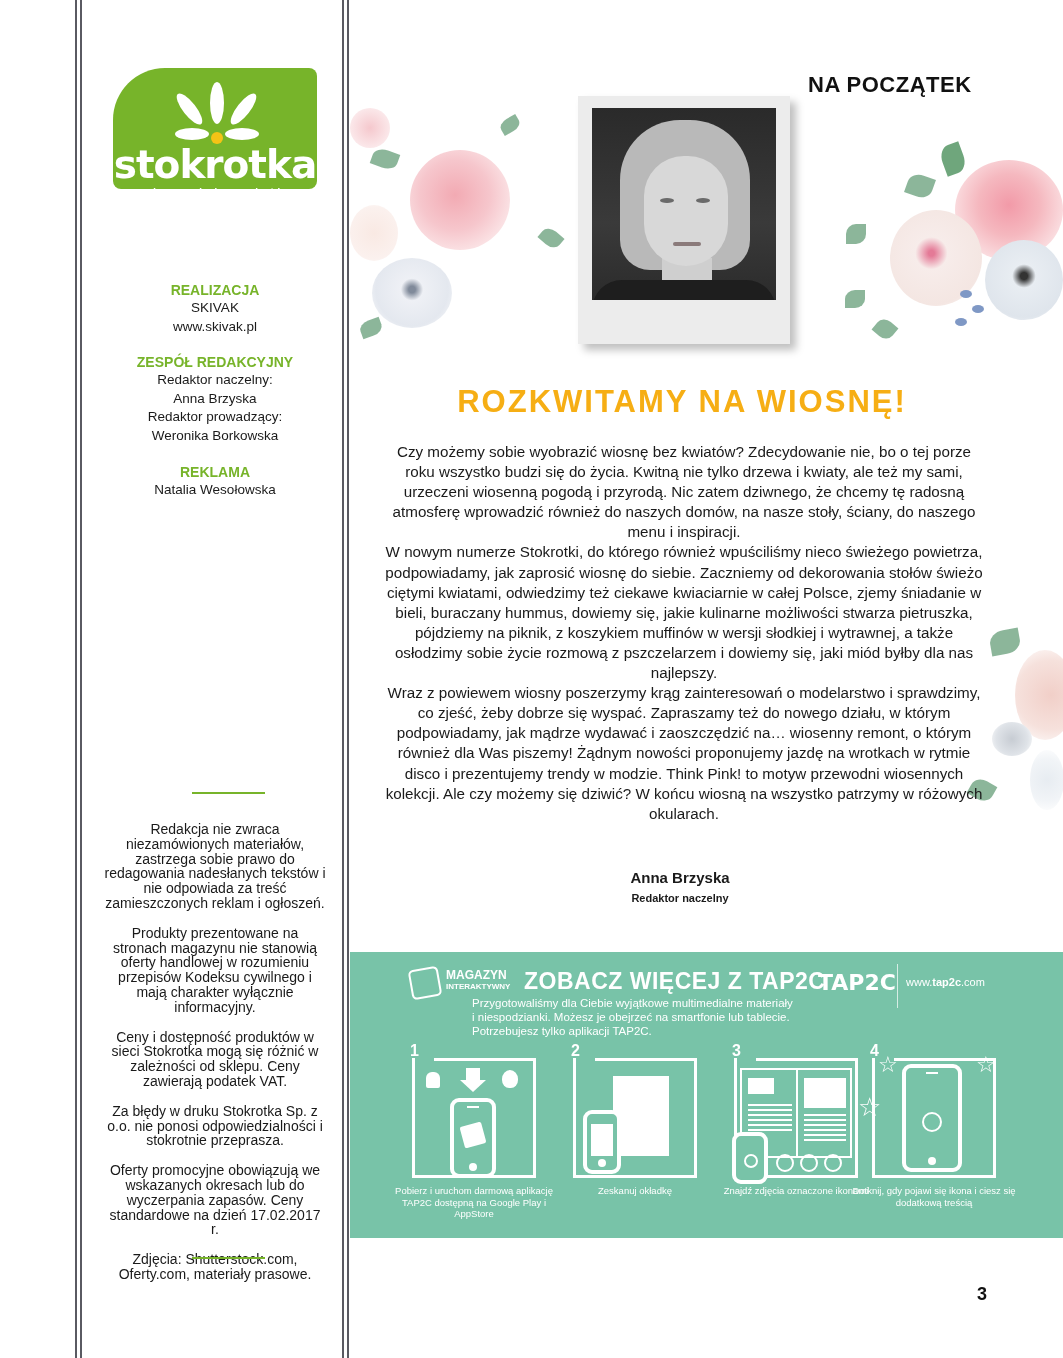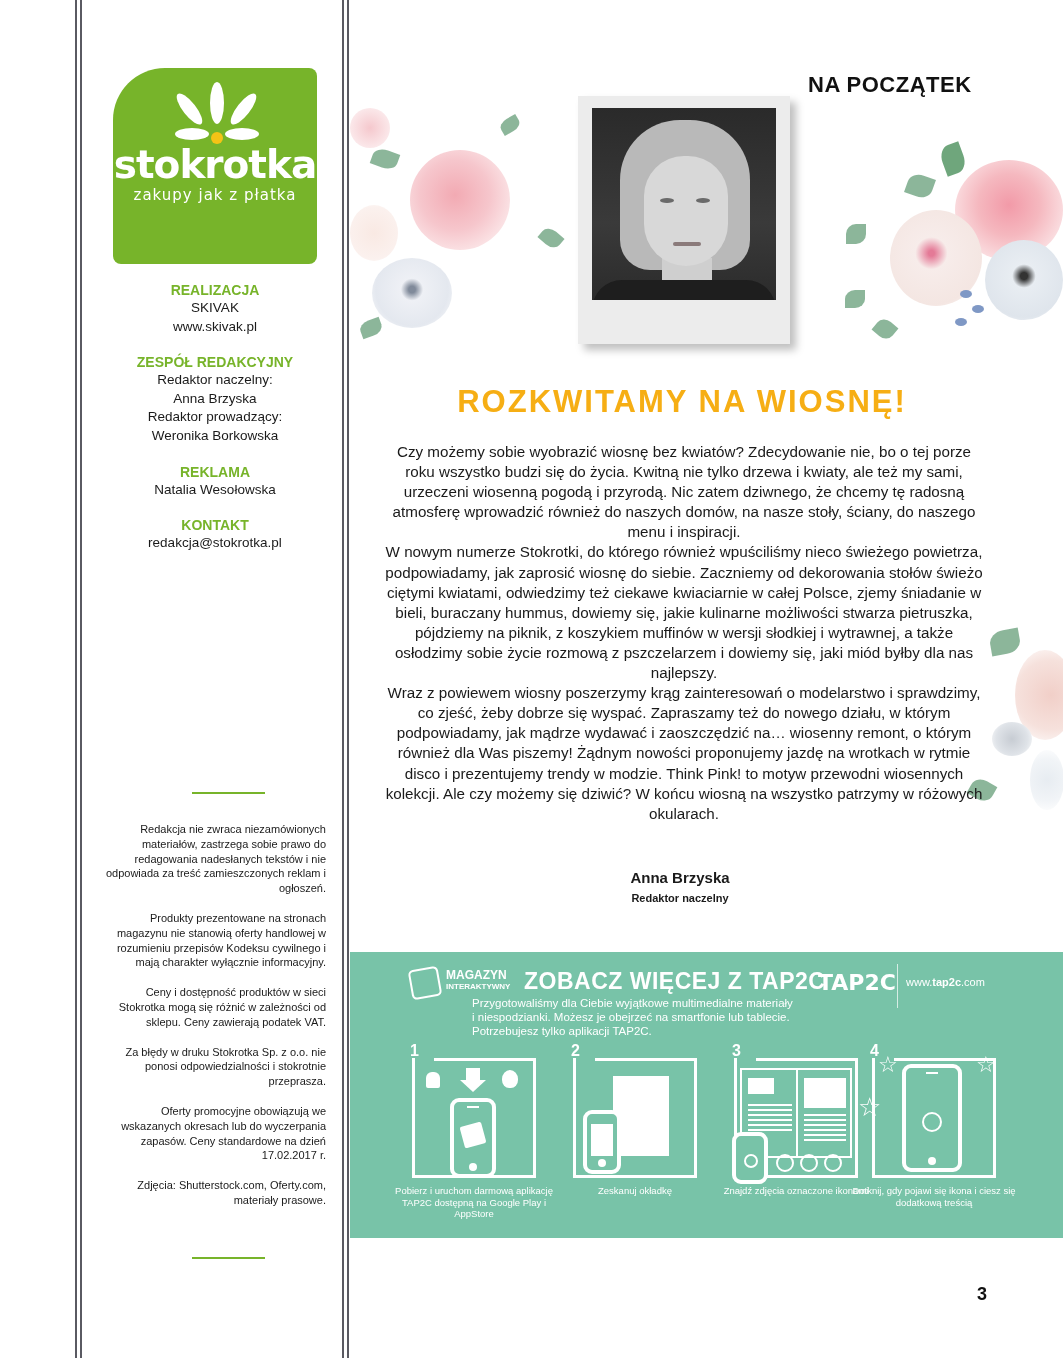--- a/index.html
+++ b/index.html
@@ -7,37 +7,37 @@
   body { position: relative; font-family: "Liberation Sans", "DejaVu Sans", sans-serif; color: #1a1a1a; }
 
   
   .vline { position: absolute; top: 0; height: 1358px; background: #5a5a62; }
   .vl1 { left: 75px; width: 1.5px; }
   .vl2 { left: 80px; width: 1.5px; }
   .vl3 { left: 342px; width: 1.5px; }
   .vl4 { left: 347px; width: 2px; }
 
   
-  .logo { position: absolute; left: 113px; top: 68px; width: 204px; height: 196px;
+  .logo { position: absolute; left: 113px; top: 68px; width: 204px; height: 121px;
           background: #77b42a; border-radius: 52px 8px 8px 8px; overflow: hidden; }
   .logo .petal { position: absolute; background: #fff; border-radius: 50%; }
   .logo .center { position: absolute; left: 98px; top: 64px; width: 12px; height: 12px; background: #f4c316; border-radius: 50%; }
   .logo .name { position: absolute; left: 0; top: 74px; width: 204px; text-align: center;
                 color: #fff; font-family: "DejaVu Sans", sans-serif; font-weight: bold; font-size: 39px; letter-spacing: -1px; }
   .logo .tag { position: absolute; left: 0; top: 118px; width: 204px; text-align: center;
                color: #fff; font-family: "DejaVu Sans", sans-serif; font-size: 15px; letter-spacing: 1px; }
 
   
   .colophon { position: absolute; left: 96px; top: 281px; width: 238px; text-align: center; }
   .colophon .sec { margin-bottom: 17px; }
   .colophon .sec-h { color: #77b42a; font-weight: bold; font-size: 14px; line-height: 18px; }
   .colophon .sec-l { font-size: 13.5px; line-height: 18.6px; color: #1a1a1a; }
   .divider { position: absolute; left: 192px; width: 73px; height: 2px; background: #77b42a; }
   .legal { position: absolute; left: 104px; top: 822px; width: 222px; text-align: center; }
-  .legal p { font-size: 11px; line-height: 14.8px; margin-bottom: 15px; color: #1a1a1a; text-align: right; }
+  .legal p { font-size: 14px; line-height: 14.8px; margin-bottom: 15px; color: #1a1a1a; }
 
   
   .section-label { position: absolute; left: 808px; top: 72px; font-weight: bold; font-size: 22px; letter-spacing: 0.5px; color: #111; }
 
   
   .polaroid { position: absolute; left: 578px; top: 96px; width: 212px; height: 248px;
               background: #ececec; box-shadow: 6px 6px 8px rgba(0,0,0,0.25); }
   .photo { position: absolute; left: 14px; top: 12px; width: 184px; height: 192px;
            background: linear-gradient(180deg, #2a2a2a 0%, #3a3a3a 60%, #2b2b2b 100%); overflow: hidden; }
   .photo .hair { position: absolute; left: 28px; top: 12px; width: 130px; height: 150px; background: #b9b9b9; border-radius: 60px 60px 30px 30px; }
@@ -113,24 +113,20 @@
   <div class="sec">
     <div class="sec-h">ZESPÓŁ REDAKCYJNY</div>
     <div class="sec-l">Redaktor naczelny:</div>
     <div class="sec-l">Anna Brzyska</div>
     <div class="sec-l">Redaktor prowadzący:</div>
     <div class="sec-l">Weronika Borkowska</div>
   </div>
   <div class="sec">
     <div class="sec-h">REKLAMA</div>
     <div class="sec-l">Natalia Wesołowska</div>
-  </div>
-  <div class="sec">
-    <div class="sec-h">KONTAKT</div>
-    <div class="sec-l">redakcja@stokrotka.pl</div>
   </div>
 </div>
 
 <div class="divider" style="top:792px;"></div>
 
 <div class="legal">
   <p>Redakcja nie zwraca niezamówionych materiałów, zastrzega sobie prawo do redagowania nadesłanych tekstów i nie odpowiada za treść zamieszczonych reklam i ogłoszeń.</p>
   <p>Produkty prezentowane na stronach magazynu nie stanowią oferty handlowej w rozumieniu przepisów Kodeksu cywilnego i mają charakter wyłącznie informacyjny.</p>
   <p>Ceny i dostępność produktów w sieci Stokrotka mogą się różnić w zależności od sklepu. Ceny zawierają podatek VAT.</p>
   <p>Za błędy w druku Stokrotka Sp. z o.o. nie ponosi odpowiedzialności i stokrotnie przeprasza.</p>

